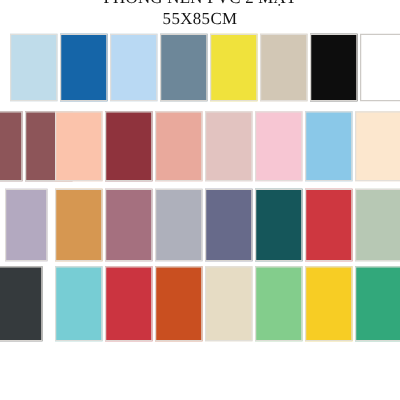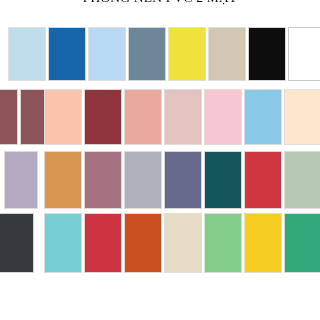--- a/index.html
+++ b/index.html
@@ -86,20 +86,21 @@
     border: 1px solid #cdcac6;
   }
 </style>
 </head>
 <body>
 
 <div id="page">
 
   <div id="title-block">
     <span class="title-line-main">PHÔNG NỀN PVC 2 MẶT</span>
+    <span class="title-line-size">55X85CM</span>
   </div>
 
   <div id="swatch-grid">
       <div class="swatch-row" style="top: 0px; position: absolute;">
         <div class="swatch-pair" style="left: 8px;">
           <div class="swatch " style="background: rgb(191, 220, 234); width: 38px; height: 54px;"></div>
           <div class="swatch framed" style="background: rgb(21, 101, 168); width: 38px; height: 54px;"></div>
         </div>
         <div class="swatch-pair" style="left: 88px;">
           <div class="swatch " style="background: rgb(185, 217, 243); width: 38px; height: 54px;"></div>

